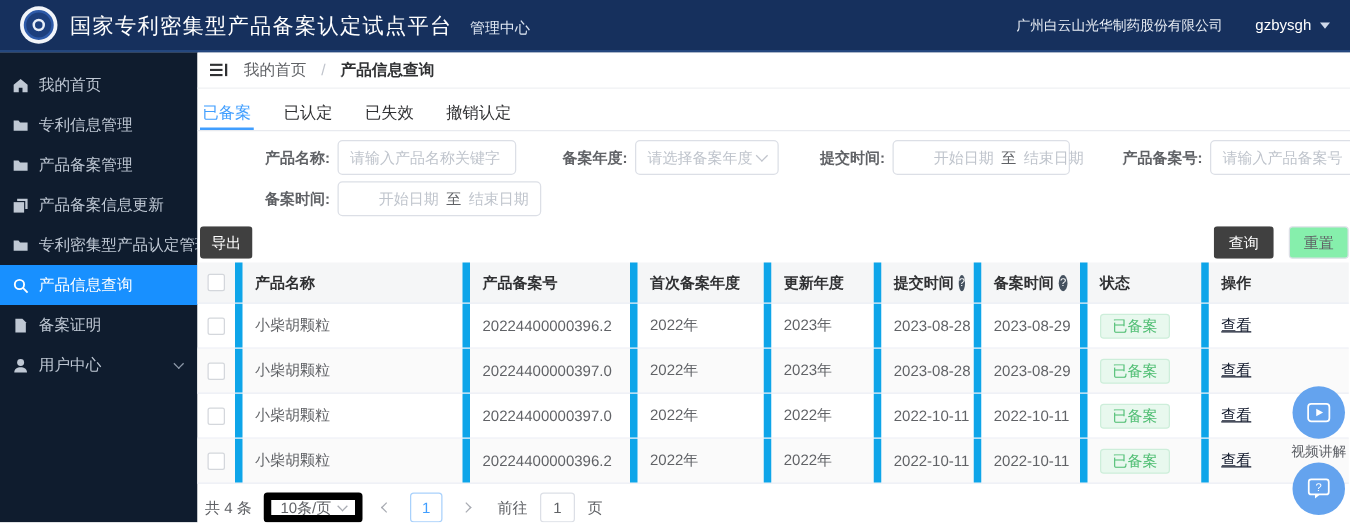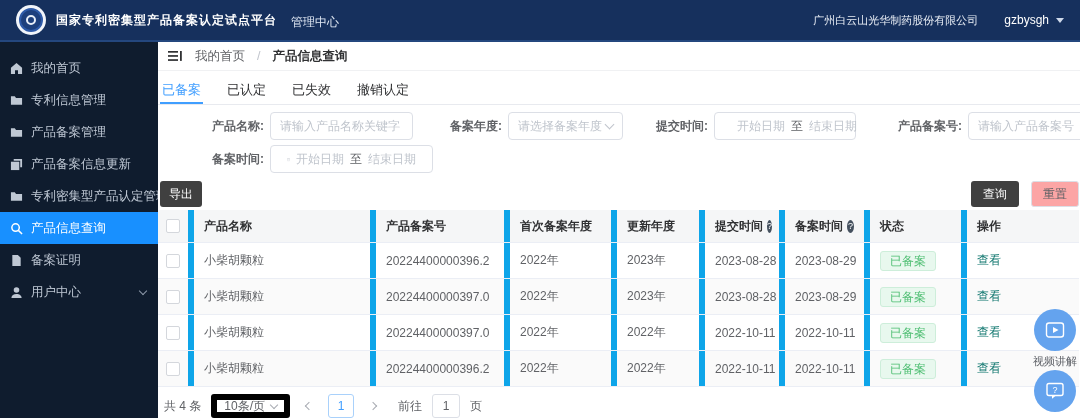--- a/index.html
+++ b/index.html
@@ -5,21 +5,21 @@
   * { margin:0; padding:0; box-sizing:border-box; }
   html,body { background:#fff; }
   body { font-family:"Liberation Sans","DejaVu Sans",sans-serif; }
   .app { position:relative; width:1080px; height:418px; overflow:hidden; background:#fff; }
 
   
   .header { height:42px; background:#16305d; border-bottom:2px solid #24477e; display:flex; align-items:center; padding:0 16px; color:#fff; }
   .logo { width:30px; height:30px; border-radius:50%; background:#f2f5fa; display:flex; align-items:center; justify-content:center; flex:0 0 auto; }
   .logo-inner { width:24px; height:24px; border-radius:50%; background:#1d3f7d; border:2px solid #2e5aa8; display:flex; align-items:center; justify-content:center; }
   .logo-core { width:10px; height:10px; border-radius:50%; border:2px solid #e8eef8; }
-  .app-title { font-size:12px; font-weight:bold; margin-left:10px; letter-spacing:1px; white-space:nowrap; }
+  .app-title { font-size:17px; font-weight:normal; margin-left:10px; letter-spacing:1px; white-space:nowrap; }
   .app-subtitle { font-size:12px; margin-left:14px; margin-top:5px; color:#dfe7f3; }
   .header-right { margin-left:auto; display:flex; align-items:center; gap:26px; }
   .company { font-size:11px; color:#e8edf5; }
   .user { display:flex; align-items:center; gap:7px; font-size:12px; cursor:pointer; }
   .caret-down { width:0; height:0; border-left:4px solid transparent; border-right:4px solid transparent; border-top:5px solid #cfd9ea; margin-top:1px; }
 
   
   .bodyrow { display:flex; height:376px; }
   .sidebar { width:158px; background:#0f1c2e; padding-top:10px; flex:0 0 auto; }
   .side-item { height:32px; display:flex; align-items:center; gap:8px; padding:0 10px; color:#bfc8d4; font-size:12.5px; cursor:pointer; white-space:nowrap; position:relative; }
@@ -42,49 +42,49 @@
 
   
   .filters { padding-top:7px; }
   .frow { display:flex; align-items:center; padding-left:54px; margin-bottom:5px; }
   .flabel { font-size:12px; color:#606266; font-weight:600; margin-right:6px; white-space:nowrap; }
   .finput { height:28px; border:1px solid #dcdfe6; border-radius:4px; padding:0 9px; font-size:12px; color:#606266; outline:none; font-family:inherit; }
   .finput::placeholder { color:#bfc4cc; }
   .fselect { height:28px; border:1px solid #dcdfe6; border-radius:4px; padding:0 9px; display:flex; align-items:center; cursor:pointer; }
   .fselect .ph { font-size:12px; color:#bfc4cc; flex:1; }
   .sel-chev { width:7px; height:7px; border-left:1.4px solid #c0c4cc; border-bottom:1.4px solid #c0c4cc; transform:rotate(-45deg); margin-top:-3px; }
-  .fdate { height:28px; border:1px solid #dcdfe6; border-radius:4px; padding:0 16px; display:flex; align-items:center; gap:6px; cursor:pointer; }
+  .fdate { height:28px; border:1px solid #dcdfe6; border-radius:4px; padding:0 26px; display:flex; align-items:center; gap:6px; cursor:pointer; }
   .fdate .ph { font-size:12px; color:#bfc4cc; white-space:nowrap; }
   .fdate .to { font-size:12px; color:#606266; white-space:nowrap; }
 
   
   .toolbar { height:40px; display:flex; align-items:center; padding:0 16px 0 2px; }
   .btn { height:26px; border-radius:3px; font-size:12px; display:flex; align-items:center; justify-content:center; cursor:pointer; border:1px solid transparent; }
   .btn-primary { background:#404040; color:#fff; }
-  .btn-plain { background:#fca5a5; color:#606266; border-color:#dcdfe6; }
+  .btn-plain { background:#86efac; color:#606266; border-color:#dcdfe6; }
   .btn-export { width:42px; }
   .btn-query { width:48px; margin-left:auto; }
   .btn-reset { width:48px; margin-left:12px; }
 
   
   .table { margin-right:16px; font-size:12px; }
   .tr { display:flex; border-bottom:1px solid #ebeef5; }
   .thead { background:#f5f6f7; }
   .thead .td { color:#303133; font-weight:600; height:32px; }
   .td { padding:0 10px; display:flex; align-items:center; border-right:6px solid #0ea5e9; color:#606266; height:35px; overflow:hidden; white-space:nowrap; }
   .td:last-child { border-right:none; }
   .c0 { width:36px; justify-content:center; padding:0; }
   .c1 { width:182px; } .c2 { width:134px; } .c3 { width:107px; } .c4 { width:88px; }
   .c5 { width:80px; } .c6 { width:85px; } .c7 { width:97px; } .c8 { flex:1; }
   .tr.alt { background:#fafafa; }
   .cb { width:14px; height:14px; border:1px solid #d4d7dc; border-radius:2px; background:#fff; cursor:pointer; }
   .info-dot { width:13px; height:13px; border-radius:50%; background:#45515f; color:#fff; font-size:9px; display:inline-flex; align-items:center; justify-content:center; margin-left:4px; font-weight:normal; }
   .info-dot::after { content:"?"; }
   .badge { display:inline-block; padding:3px 9px; background:#e8f8ee; border:1px solid #cdeeda; color:#4fbe73; border-radius:3px; font-size:12px; line-height:1; }
-  .link { color:#0f766e; cursor:pointer; }
+  .link { color:#0f172a; cursor:pointer;text-decoration:underline; }
 
   
   .pagination { display:flex; align-items:center; margin:7px 16px 0 6px; font-size:12px; color:#606266; gap:10px; }
   .psel { height:24px; min-width:56px; border:6px solid #000000; border-radius:3px; display:flex; align-items:center; gap:6px; padding:0 7px; cursor:pointer; color:#606266; }
   .pchev { width:6px; height:6px; border-left:1.4px solid #a8abb2; border-bottom:1.4px solid #a8abb2; display:inline-block; }
   .pchev.left { transform:rotate(45deg); } .pchev.right { transform:rotate(-135deg); }
   .pchev.down { transform:rotate(-45deg); margin-top:-2px; }
   .parrow { width:18px; height:24px; display:flex; align-items:center; justify-content:center; cursor:pointer; }
   .pcur { width:26px; height:24px; border:1px solid #a9d1fb; border-radius:3px; color:#409eff; display:flex; align-items:center; justify-content:center; cursor:pointer; }
   .pgoto-input { width:28px; height:24px; border:1px solid #dcdfe6; border-radius:3px; text-align:center; font-size:12px; color:#606266; outline:none; font-family:inherit; }

